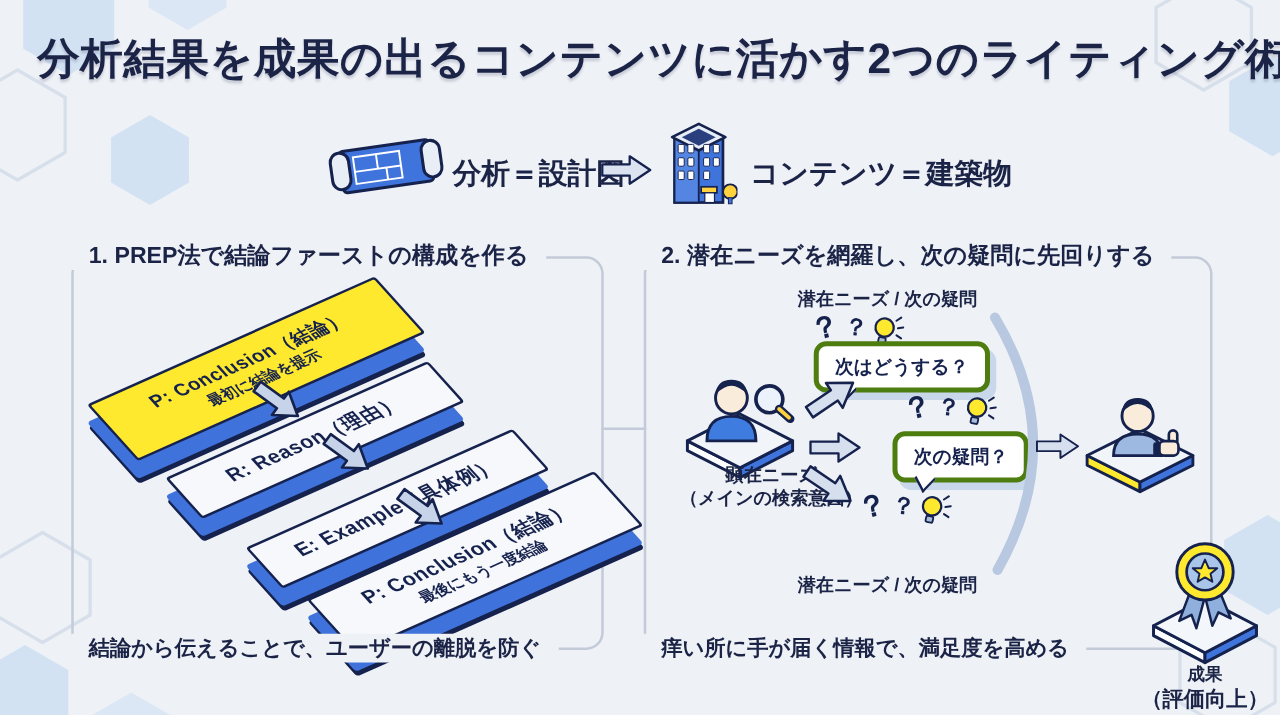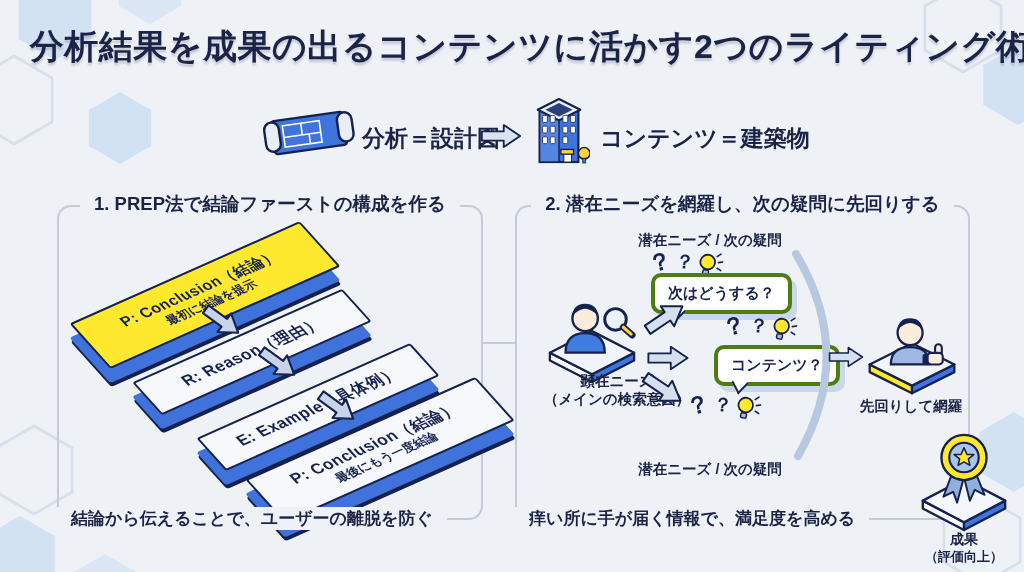--- a/index.html
+++ b/index.html
@@ -24,21 +24,21 @@
   
   .panel {
     position:absolute; border:2px solid #c3cbd9; border-radius:14px;
     top:205px; height:315px; background:transparent;
   }
   .panel-left  { left:57px;  width:426px; }
   .panel-right { left:515px; width:455px; }
   .panel-connector { position:absolute; left:481px; top:342px; width:36px; height:2px; background:#c3cbd9; }
 
   .section-heading {
-    position:absolute; top:191px; text-align:center; font-size:18.5px; font-weight:800; color:#1b2446;
+    position:absolute; top:191px; font-size:18.5px; font-weight:800; color:#1b2446;
   }
   .section-heading span, .section-caption span {
     display:inline-block; background:#eef1f6; padding:0 14px;
   }
   .section-caption {
     position:absolute; top:507px; text-align:left; font-size:17px; font-weight:700; color:#1b2446;
   }
   .heading-left, .caption-left  { left:57px;  width:426px; }
   .heading-right, .caption-right { left:515px; width:455px; }
 
@@ -225,21 +225,21 @@
 
   <div class="qgroup" style="left:722px;top:310px">
     <span class="qmark-big">？</span>
     <span class="qmark-small">？</span>
     <svg class="bulb" width="26" height="30" viewBox="0 0 32 36">
       <path d="M23 6 l4 -4 M26 13 l5 -2 M26 20 l5 2" stroke="#16224e" stroke-width="2" stroke-linecap="round"></path>
       <circle cx="13" cy="15" r="9" fill="#ffe92e" stroke="#16224e" stroke-width="2.2"></circle>
       <rect x="9.5" y="25" width="7" height="6" rx="1.5" fill="#a9bdd8" stroke="#16224e" stroke-width="1.8"></rect>
     </svg>
   </div>
-  <div class="bubble" style="left:714px;top:345px">コンテンツ？</div>
+  <div class="bubble" style="left:714px;top:345px">次の疑問？</div>
 
   <div class="qgroup" style="left:686px;top:389px">
     <span class="qmark-big">？</span>
     <span class="qmark-small">？</span>
     <svg class="bulb" width="26" height="30" viewBox="0 0 32 36">
       <path d="M23 6 l4 -4 M26 13 l5 -2 M26 20 l5 2" stroke="#16224e" stroke-width="2" stroke-linecap="round"></path>
       <circle cx="13" cy="15" r="9" fill="#ffe92e" stroke="#16224e" stroke-width="2.2"></circle>
       <rect x="9.5" y="25" width="7" height="6" rx="1.5" fill="#a9bdd8" stroke="#16224e" stroke-width="1.8"></rect>
     </svg>
   </div>
@@ -255,36 +255,35 @@
     <polygon points="8,62 8,70 52,92 52,84" fill="#ffe92e" stroke="#16224e" stroke-width="2.4" stroke-linejoin="round"></polygon>
     <polygon points="52,84 52,92 96,70 96,62" fill="#3f74dd" stroke="#16224e" stroke-width="2.4" stroke-linejoin="round"></polygon>
     <polygon points="8,62 52,40 96,62 52,84" fill="#f1f5fa" stroke="#16224e" stroke-width="2.4" stroke-linejoin="round"></polygon>
     <path d="M30 62 Q30 44 50 44 Q70 44 70 62 Z" fill="#9db9e2" stroke="#16224e" stroke-width="2.4"></path>
     <circle cx="50" cy="29" r="13" fill="#f9ecda" stroke="#16224e" stroke-width="2.4"></circle>
     <path d="M37 26 Q38 14 50 14 Q62 14 63 26 Q56 19 50 19 Q44 19 37 26 Z" fill="#16224e"></path>
     <rect x="76" y="41" width="7" height="13" rx="3.5" fill="#f9ecda" stroke="#16224e" stroke-width="2.2"></rect>
     <rect x="68" y="50" width="16" height="12" rx="4" fill="#f9ecda" stroke="#16224e" stroke-width="2.2"></rect>
     <rect x="63" y="51" width="6" height="11" rx="2" fill="#16224e"></rect>
   </svg>
-  <div class="mini-label" style="left:843px;top:397px;width:136px">先回りして網羅</div>
 
   <div class="mini-label" style="left:595px;top:460px;width:230px">潜在ニーズ / 次の疑問</div>
 
   <div class="section-caption caption-right">
     <span>痒い所に手が届く情報で、満足度を高める</span>
   </div>
 
   <svg class="abs" style="left:912px;top:432px" width="104" height="102" viewBox="0 0 104 104">
     <polygon points="10,70 10,78 52,100 52,92" fill="#fdfeff" stroke="#16224e" stroke-width="2.4" stroke-linejoin="round"></polygon>
     <polygon points="52,92 52,100 94,78 94,70" fill="#3f74dd" stroke="#16224e" stroke-width="2.4" stroke-linejoin="round"></polygon>
     <polygon points="10,70 52,48 94,70 52,92" fill="#f3f6fb" stroke="#16224e" stroke-width="2.4" stroke-linejoin="round"></polygon>
     <polygon points="40,42 31,66 41,61 45,72 52,46" fill="#8fb0dc" stroke="#16224e" stroke-width="2" stroke-linejoin="round"></polygon>
     <polygon points="64,42 73,64 63,59 58,70 52,46" fill="#8fb0dc" stroke="#16224e" stroke-width="2" stroke-linejoin="round"></polygon>
     <circle cx="52" cy="26" r="23" fill="#ffe92e" stroke="#16224e" stroke-width="2.4"></circle>
     <circle cx="52" cy="26" r="15" fill="#a9c6ea" stroke="#16224e" stroke-width="2.2"></circle>
     <polygon points="52,16 55,23 62,23 56.5,27.5 58,34 52,30.5 46,34 47.5,27.5 42,23 49,23" fill="#ffe92e" stroke="#16224e" stroke-width="1.6" stroke-linejoin="round"></polygon>
   </svg>
   <div class="mini-label" style="left:910px;top:531px;width:108px;font-size:14px">
     <div>成果</div>
-    <div style="font-size:13px">（評価向上）</div>
+    <div style="font-size:17px">（評価向上）</div>
   </div>
 
 </div>
 
 </body></html>

